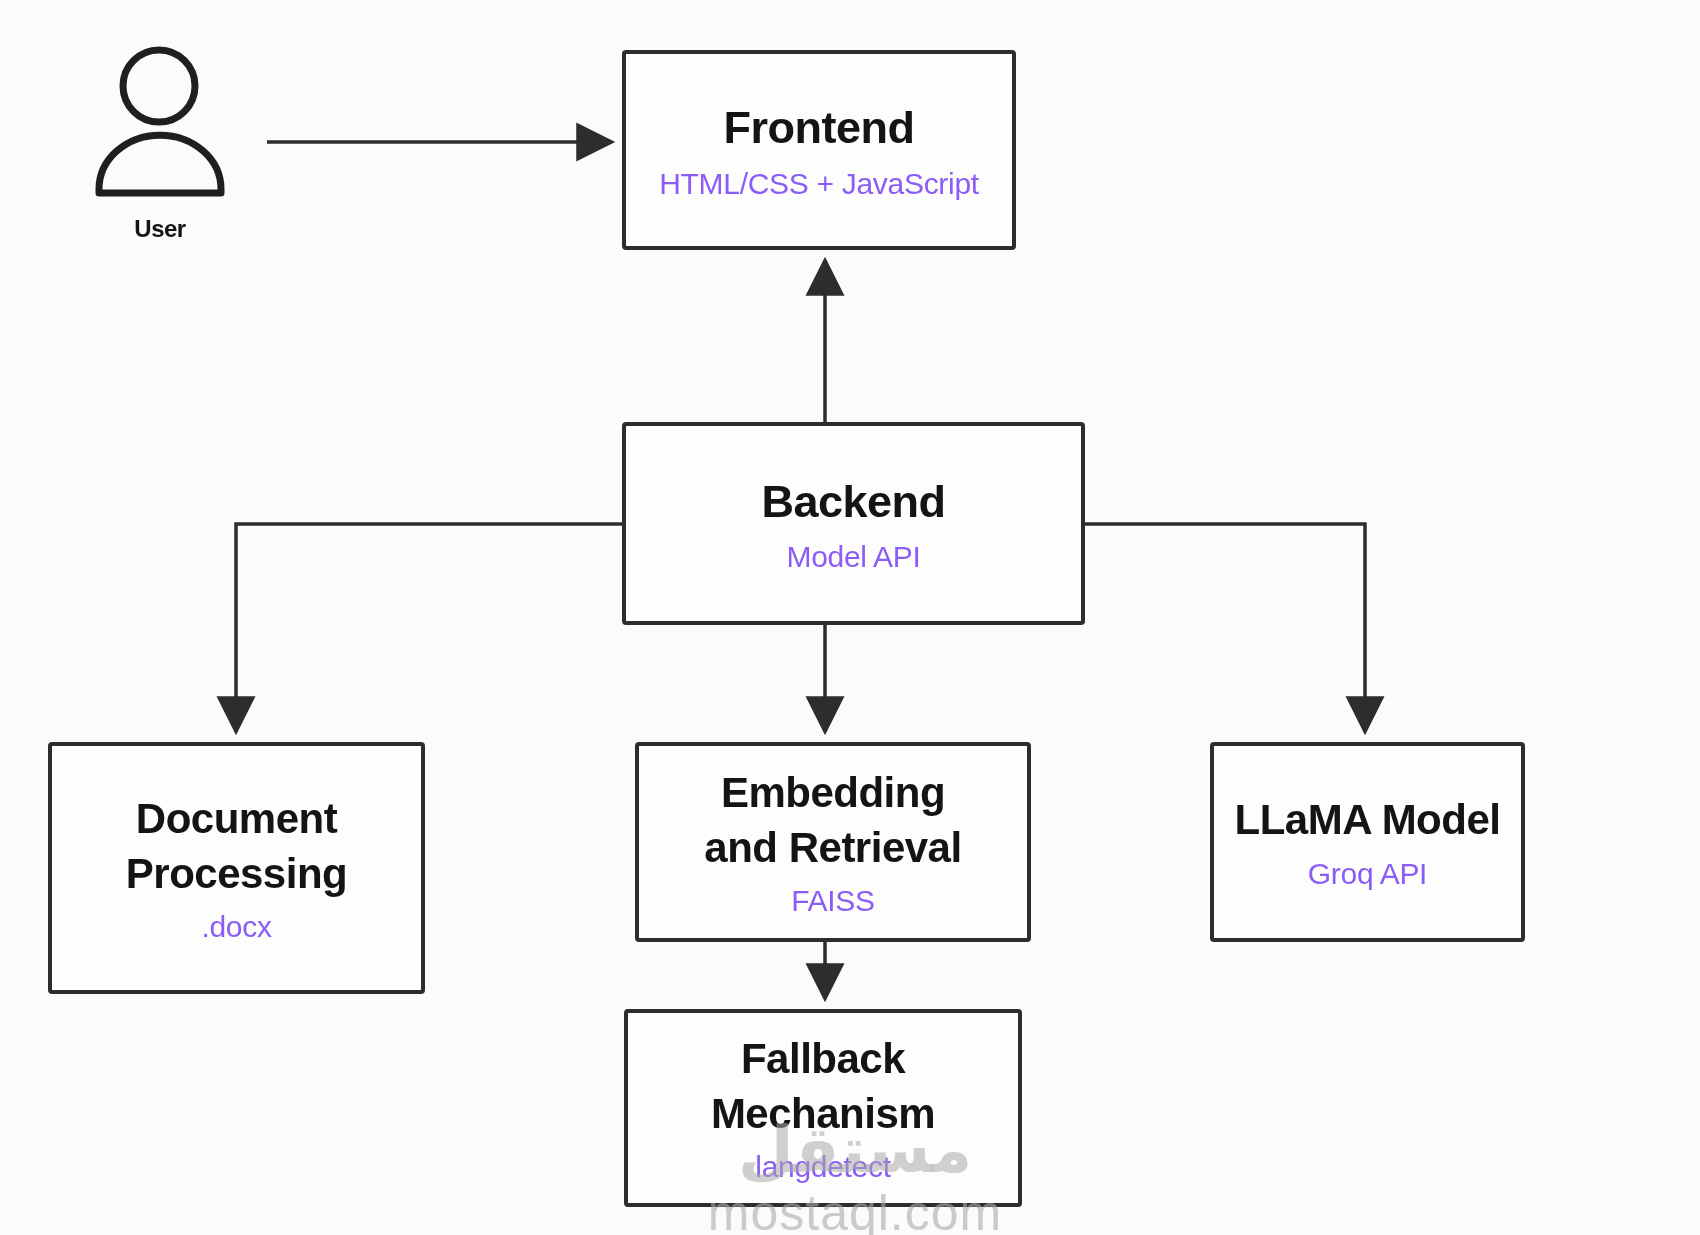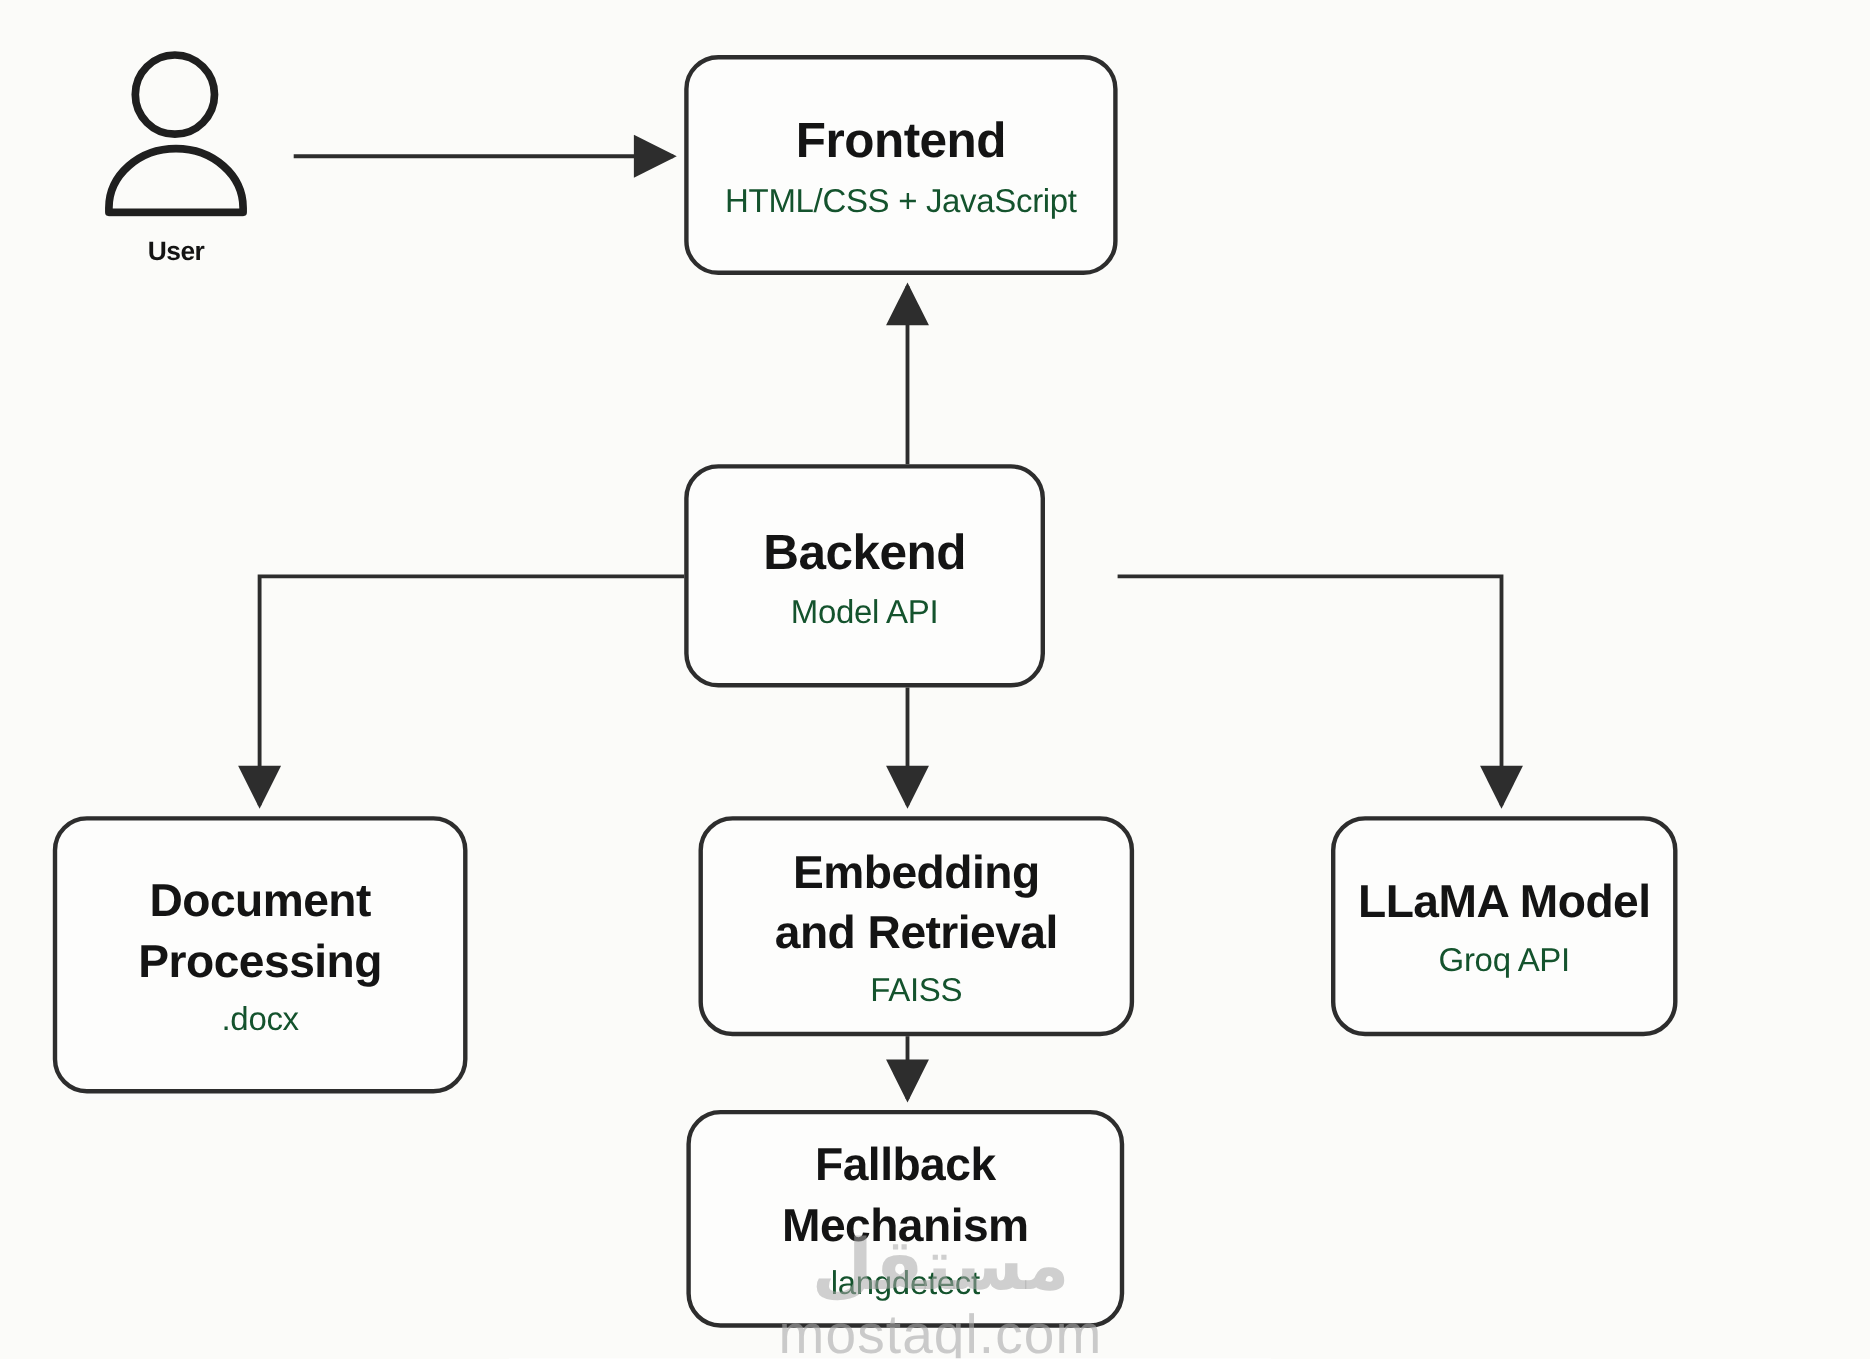--- a/index.html
+++ b/index.html
@@ -19,40 +19,40 @@
     position: absolute;
     left: 0; top: 0;
     width: 1700px; height: 1235px;
     z-index: 1;
   }
   .node {
     position: absolute;
     box-sizing: border-box;
     background: #fdfdfc;
     border: 4px solid #2d2d2d;
-    border-radius: 31px;
+    border-radius: 4px;
     z-index: 2;
     display: flex;
     flex-direction: column;
     align-items: center;
     justify-content: center;
     text-align: center;
     padding: 8px 14px;
   }
   .node .title {
     color: #141414;
     font-weight: 700;
     line-height: 1.3;
     letter-spacing: -0.5px;
   }
   .node .title .tline { display: block; }
   .title-lg { font-size: 45px; }
   .title-md { font-size: 42px; }
   .node .subtitle {
-    color: #14532d;
+    color: #8b5cf6;
     font-weight: 500;
     font-size: 30px;
     margin-top: 9px;
     letter-spacing: -0.3px;
   }
   .user-actor {
     position: absolute;
     left: 90px;
     top: 45px;
     width: 140px;
@@ -120,21 +120,21 @@
     <div class="user-label">User</div>
   </div>
 
   <div class="node" style="left:622px; top:50px; width:394px; height:200px;">
     <div class="title title-lg">
       <span class="tline">Frontend</span>
     </div>
     <div class="subtitle">HTML/CSS + JavaScript</div>
   </div>
 
-  <div class="node" style="left:622px; top:422px; width:328px; height:203px;">
+  <div class="node" style="left:622px; top:422px; width:463px; height:203px;">
     <div class="title title-lg">
       <span class="tline">Backend</span>
     </div>
     <div class="subtitle">Model API</div>
   </div>
 
   <div class="node" style="left:48px; top:742px; width:377px; height:252px;">
     <div class="title title-md">
       <span class="tline">Document</span>
       <span class="tline">Processing</span>

